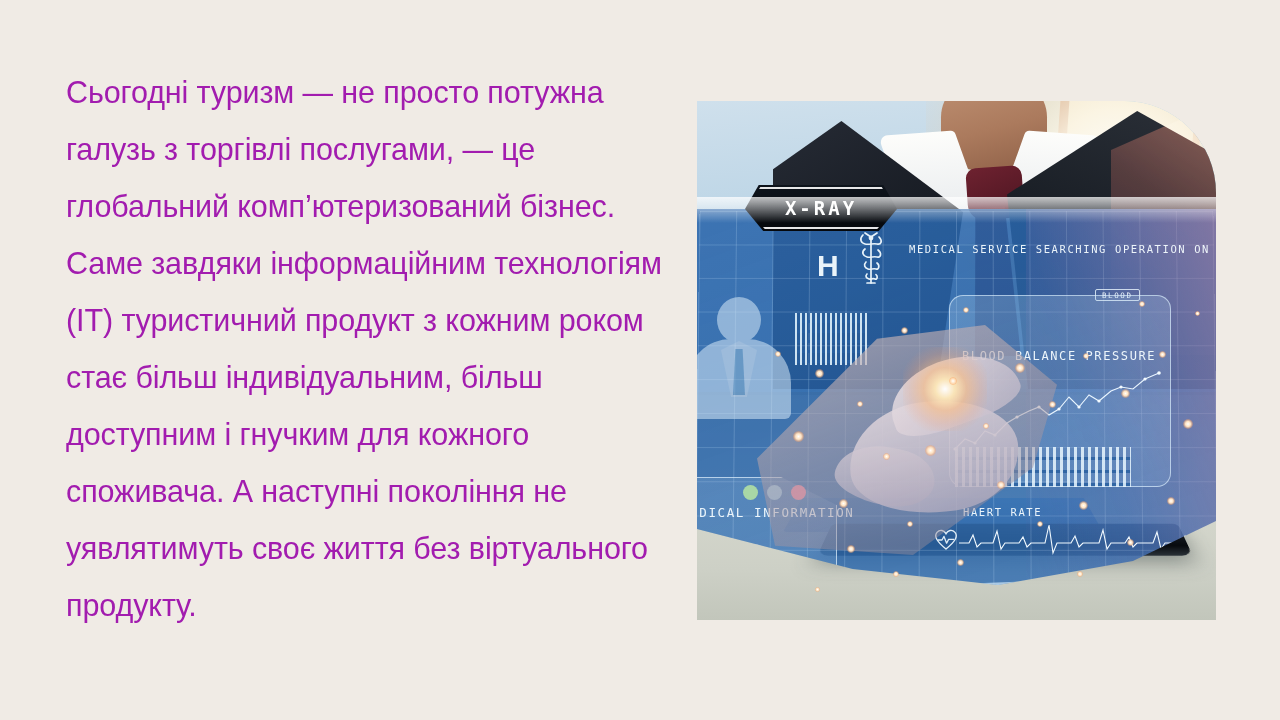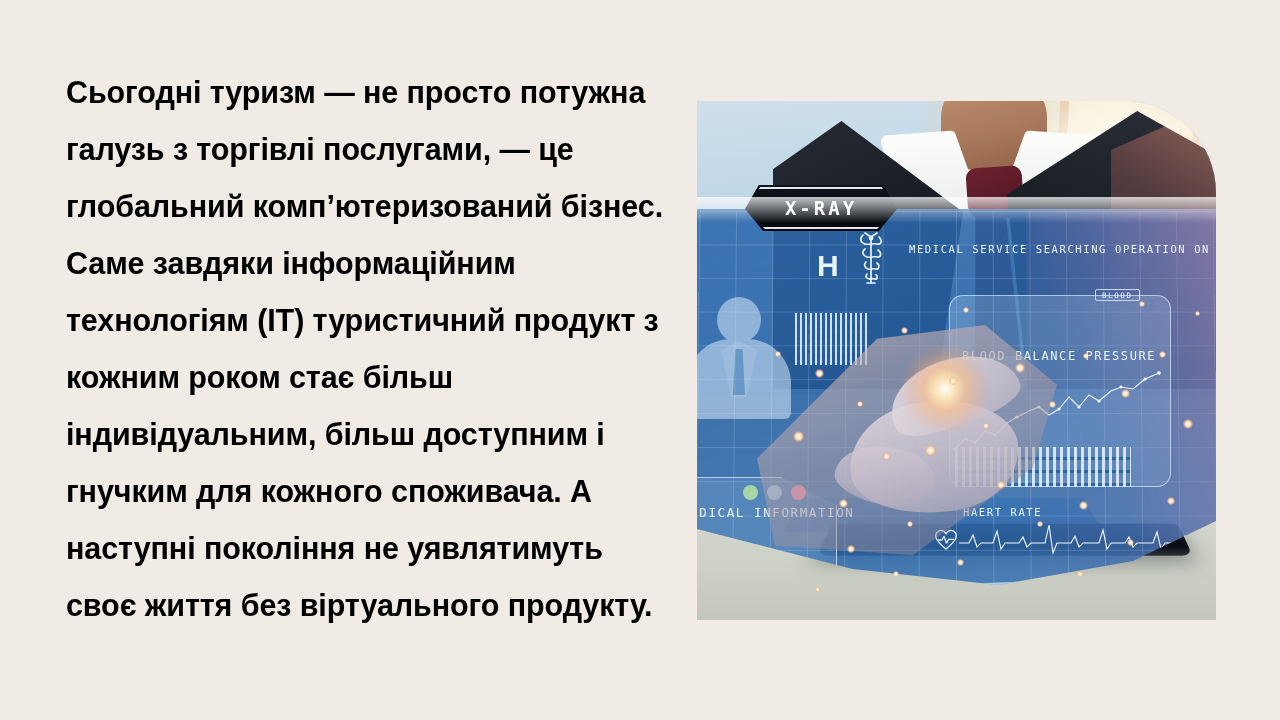--- a/index.html
+++ b/index.html
@@ -20,24 +20,24 @@
     height: 720px;
     background: #F0EBE5;
   }
 
   
   .body-text {
     position: absolute;
     left: 66px;
     top: 64px;
     width: 612px;
-    color: #000000;
+    color: #a21caf;
     font-size: 30.5px;
     line-height: 57px;
-    font-weight: 700;
+    font-weight: 400;
     letter-spacing: -0.1px;
     white-space: pre-wrap;
     word-break: normal;
   }
 
   
   .photo {
     position: absolute;
     left: 697px;
     top: 101px;

